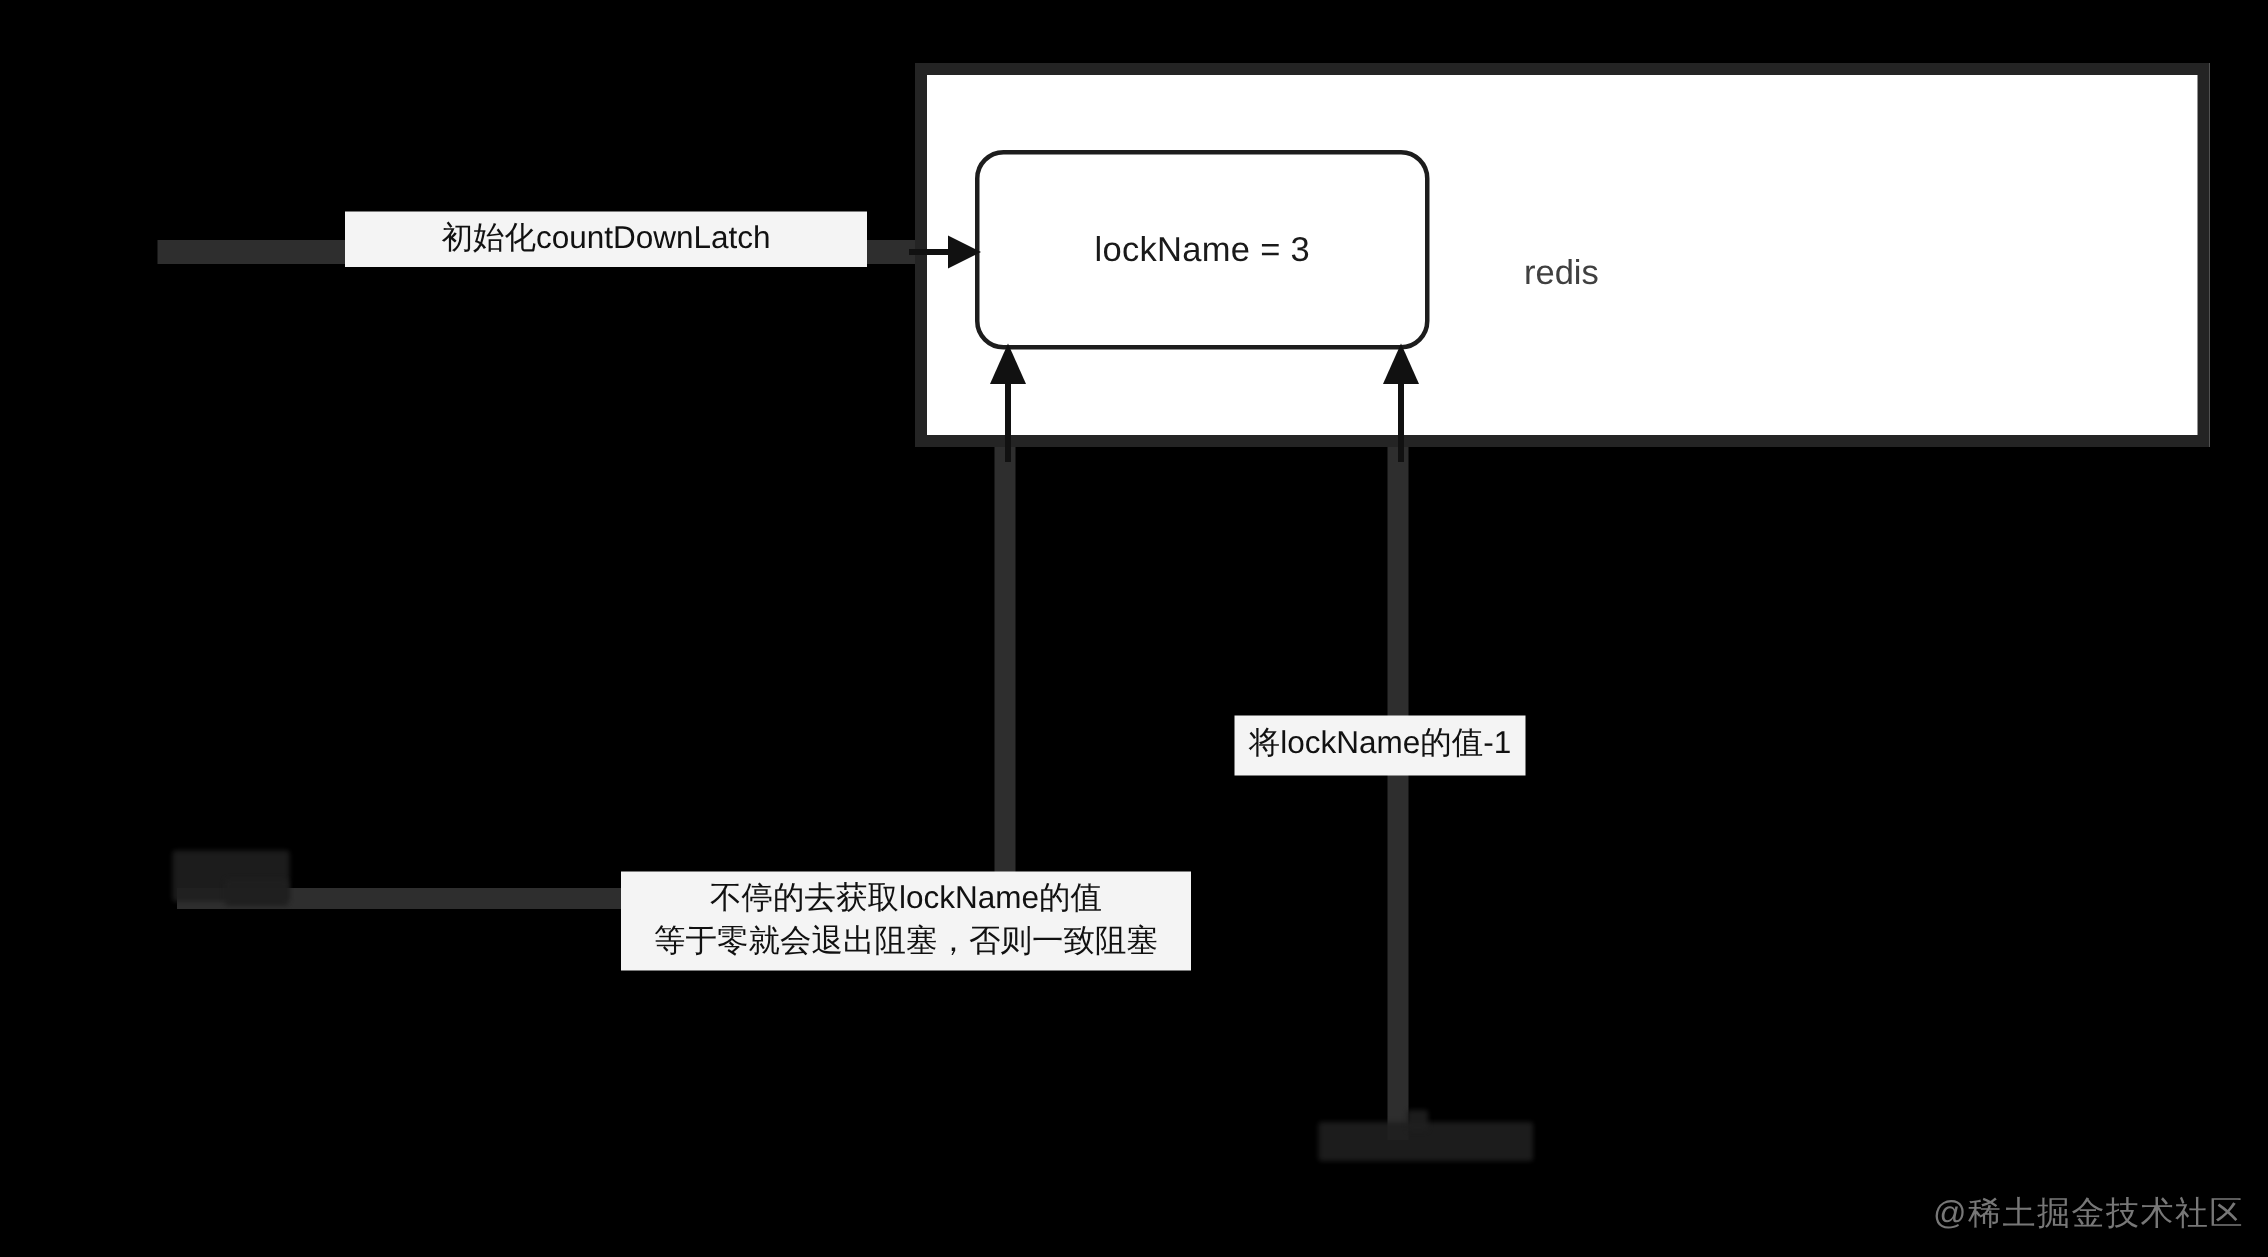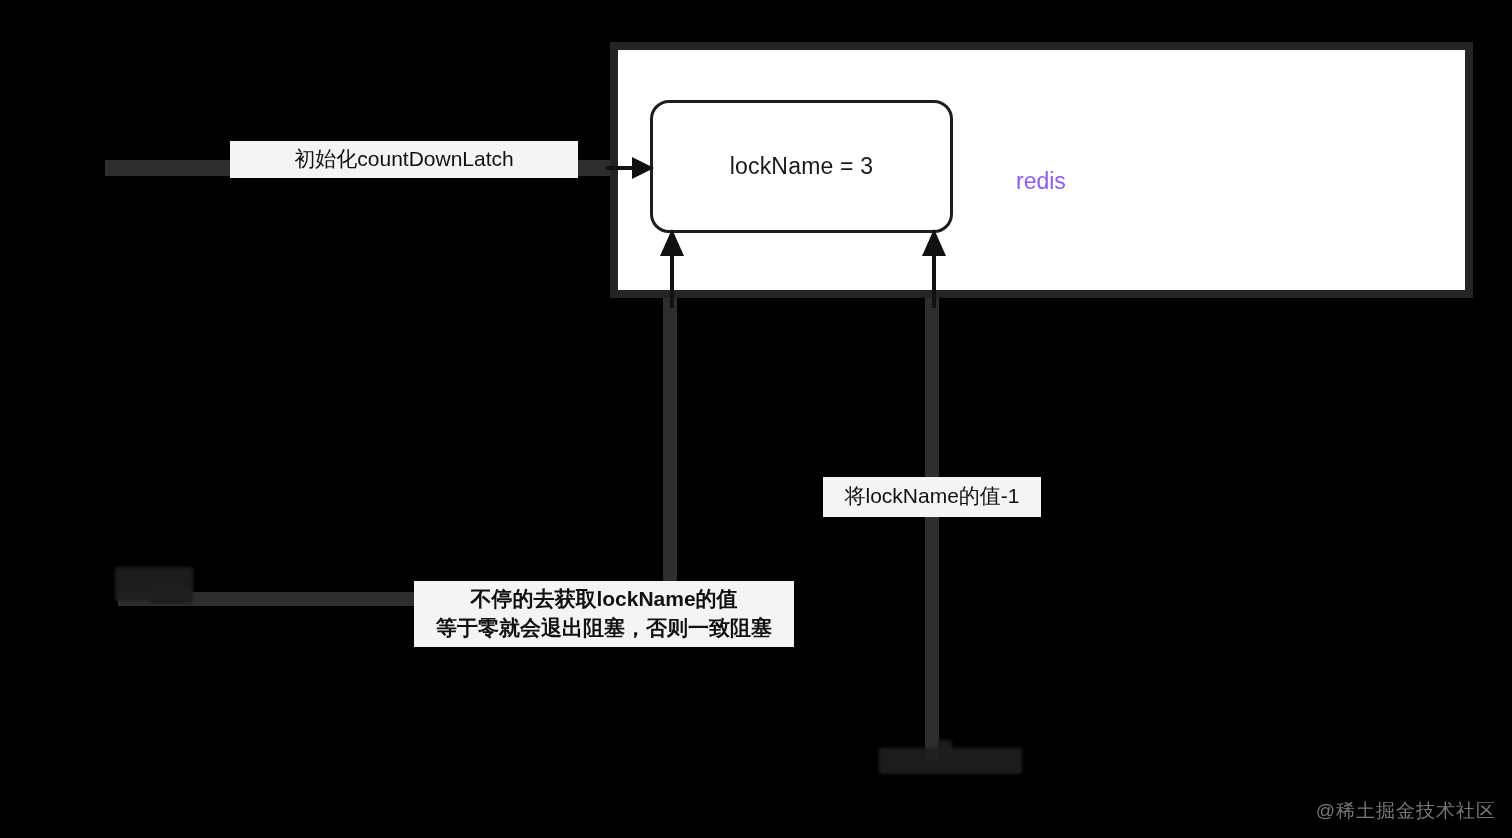--- a/index.html
+++ b/index.html
@@ -53,21 +53,21 @@
     justify-content: center;
     font-size: 23px;
     color: #1a1a1a;
     letter-spacing: 0.2px;
   }
   .redis-label {
     position: absolute;
     left: 1008px;
     top: 160px;
     font-size: 23px;
-    color: #8b5cf6;
+    color: #404040;
   }
 
   
   .wire {
     position: absolute;
     background: #2e2e2e;
   }
   .wire-h-top {      
     left: 105px;
     top: 160px;
@@ -130,49 +130,48 @@
     white-space: nowrap;
   }
   .note-init {
     left: 230px;
     top: 141px;
     width: 348px;
   }
   .note-decr {
     left: 823px;
     top: 477px;
-    width: 218px;
+    width: 194px;
     line-height: 32px;
   }
   .note-block {
     left: 414px;
     top: 581px;
     width: 380px;
-    font-weight: bold;
   }
 
   
   .redacted {
     position: absolute;
     background: #1f1f1f;
     border-radius: 2px;
     filter: blur(1.6px);
     opacity: 0.92;
   }
   .redacted-left  { left: 115px; top: 567px; width: 78px;  height: 34px; }
   .redacted-left2 { left: 150px; top: 586px; width: 42px;  height: 18px; }
   .redacted-bottom{ left: 879px; top: 748px; width: 143px; height: 26px; }
   .redacted-bottom2{ left: 938px; top: 740px; width: 14px; height: 14px; }
 
   
   .watermark {
     position: absolute;
     right: 16px;
     bottom: 14px;
-    font-size: 19px;
+    font-size: 22px;
     color: #8c8c8c;
     letter-spacing: 1px;
     opacity: 0.85;
   }
 </style>
 </head>
 <body>
 
 <div id="canvas">
 

